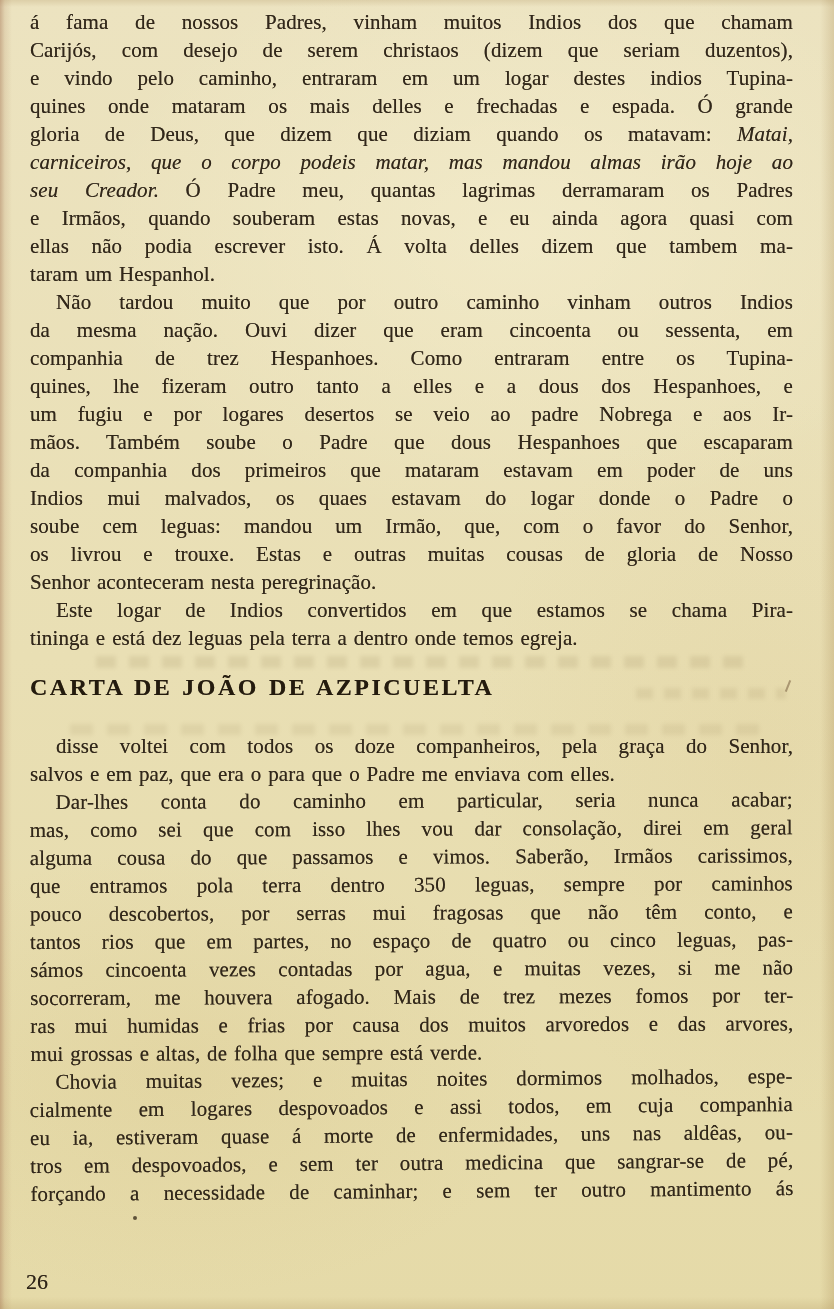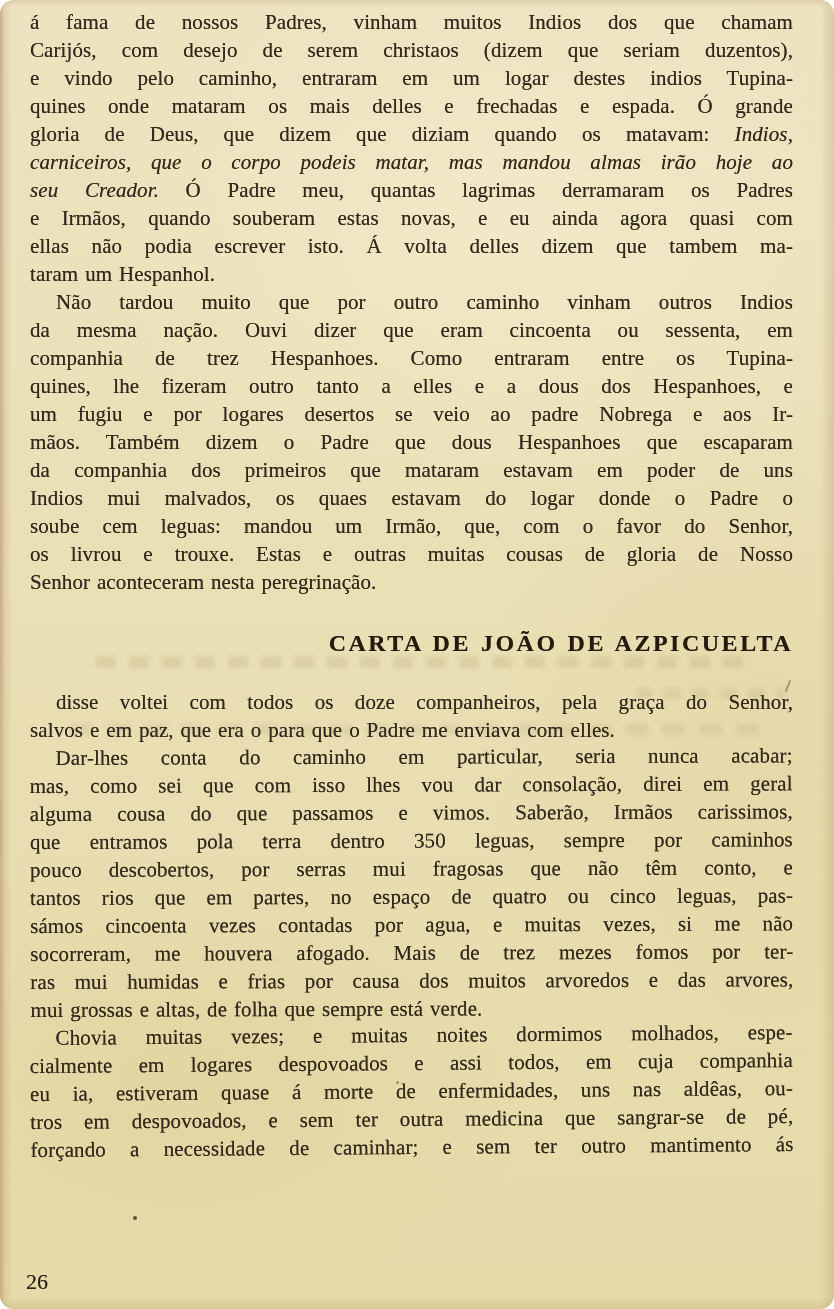--- a/index.html
+++ b/index.html
@@ -7,21 +7,20 @@
 
   .page{
     position:relative;width:834px;height:1309px;overflow:hidden;
     background-color:#e9dfb4;
     background-image:
       radial-gradient(ellipse 620px 420px at 62% 18%, rgba(255,250,225,0.30), transparent 70%),
       radial-gradient(ellipse 520px 320px at 22% 82%, rgba(205,180,110,0.16), transparent 70%),
       radial-gradient(ellipse 420px 520px at 92% 58%, rgba(210,185,120,0.14), transparent 70%),
       linear-gradient(180deg,#ece3c0 0%,#e9dfb4 50%,#e5daa8 100%);
     color:#31271a;
-    border-radius:14px;
   }
 
   
   .edge-left{position:absolute;left:0;top:0;bottom:0;width:12px;
     background:linear-gradient(90deg,rgba(168,122,90,0.50) 0%,rgba(168,122,90,0.16) 40%,rgba(168,122,90,0) 100%);}
   .edge-right{position:absolute;right:0;top:0;bottom:0;width:14px;
     background:linear-gradient(270deg,rgba(150,115,60,0.22),rgba(150,115,60,0) 100%);}
   .edge-top{position:absolute;left:0;top:0;right:0;height:7px;
     background:linear-gradient(180deg,rgba(150,115,60,0.18),rgba(150,115,60,0));}
   .edge-bottom{position:absolute;left:0;bottom:0;right:0;height:12px;
@@ -51,22 +50,22 @@
   .line{text-align:justify;text-align-last:justify;}
   .line.no-just{text-align-last:left;}
   .para.indent .line:first-child{text-indent:26px;}
   .it{font-style:italic;}
 
   
   #after-heading .para:nth-child(2){transform:rotate(-0.2deg);transform-origin:0 50%;}
   #after-heading .para:nth-child(3){transform:rotate(-0.45deg);transform-origin:0 50%;}
 
   .heading{
-    text-align:right;font-weight:bold;font-size:24px;line-height:30px;
-    letter-spacing:2.5px;margin:32px 0 30px 0;color:#241b0e;text-indent:0;
+    text-align:left;font-weight:bold;font-size:24px;line-height:30px;
+    letter-spacing:2.5px;margin:20px 0 30px 0;color:#241b0e;text-indent:0;
   }
 
   .page-number{
     position:absolute;left:26px;top:1241px;font-size:22px;color:#2e2417;
     text-shadow:0 0 0.4px rgba(49,39,26,0.65);
     margin-top:28px;
   }
 </style>
 </head>
 <body>
@@ -85,39 +84,43 @@
   <div class="speck speck-2"></div>
   <div class="slash-mark"></div>
 
   <div class="textblock">
     <div id="before-heading">
         <div class="para">
           <div class="line"><span>á fama de nossos Padres, vinham muitos Indios dos que chamam</span></div>
           <div class="line"><span>Carijós, com desejo de serem christaos (dizem que seriam duzentos),</span></div>
           <div class="line"><span>e vindo pelo caminho, entraram em um logar destes indios Tupina-</span></div>
           <div class="line"><span>quines onde mataram os mais delles e frechadas e espada. Ó grande</span></div>
-          <div class="line"><span>gloria de Deus, que dizem que diziam quando os matavam: </span><span class="it">Indios,</span></div>
+          <div class="line"><span>gloria de Deus, que dizem que diziam quando os matavam: </span><span class="it">Matai,</span></div>
           <div class="line"><span class="it">carniceiros, que o corpo podeis matar, mas mandou almas irão hoje ao</span></div>
           <div class="line"><span class="it">seu Creador.</span><span> Ó Padre meu, quantas lagrimas derramaram os Padres</span></div>
           <div class="line"><span>e Irmãos, quando souberam estas novas, e eu ainda agora quasi com</span></div>
           <div class="line"><span>ellas não podia escrever isto. Á volta delles dizem que tambem ma-</span></div>
           <div class="line no-just"><span>taram um Hespanhol.</span></div>
         </div>
         <div class="para indent">
           <div class="line"><span>Não tardou muito que por outro caminho vinham outros Indios</span></div>
           <div class="line"><span>da mesma nação. Ouvi dizer que eram cincoenta ou sessenta, em</span></div>
           <div class="line"><span>companhia de trez Hespanhoes. Como entraram entre os Tupina-</span></div>
           <div class="line"><span>quines, lhe fizeram outro tanto a elles e a dous dos Hespanhoes, e</span></div>
           <div class="line"><span>um fugiu e por logares desertos se veio ao padre Nobrega e aos Ir-</span></div>
-          <div class="line"><span>mãos. Também dizem o Padre que dous Hespanhoes que escaparam</span></div>
+          <div class="line"><span>mãos. Também soube o Padre que dous Hespanhoes que escaparam</span></div>
           <div class="line"><span>da companhia dos primeiros que mataram estavam em poder de uns</span></div>
           <div class="line"><span>Indios mui malvados, os quaes estavam do logar donde o Padre o</span></div>
           <div class="line"><span>soube cem leguas: mandou um Irmão, que, com o favor do Senhor,</span></div>
           <div class="line"><span>os livrou e trouxe. Estas e outras muitas cousas de gloria de Nosso</span></div>
           <div class="line no-just"><span>Senhor aconteceram nesta peregrinação.</span></div>
+        </div>
+        <div class="para indent">
+          <div class="line"><span>Este logar de Indios convertidos em que estamos se chama Pira-</span></div>
+          <div class="line no-just"><span>tininga e está dez leguas pela terra a dentro onde temos egreja.</span></div>
         </div>
       </div>
     <div class="heading">CARTA DE JOÃO DE AZPICUELTA</div>
     <div id="after-heading">
         <div class="para indent">
           <div class="line"><span>disse voltei com todos os doze companheiros, pela graça do Senhor,</span></div>
           <div class="line no-just"><span>salvos e em paz, que era o para que o Padre me enviava com elles.</span></div>
         </div>
         <div class="para indent">
           <div class="line"><span>Dar-lhes conta do caminho em particular, seria nunca acabar;</span></div>

